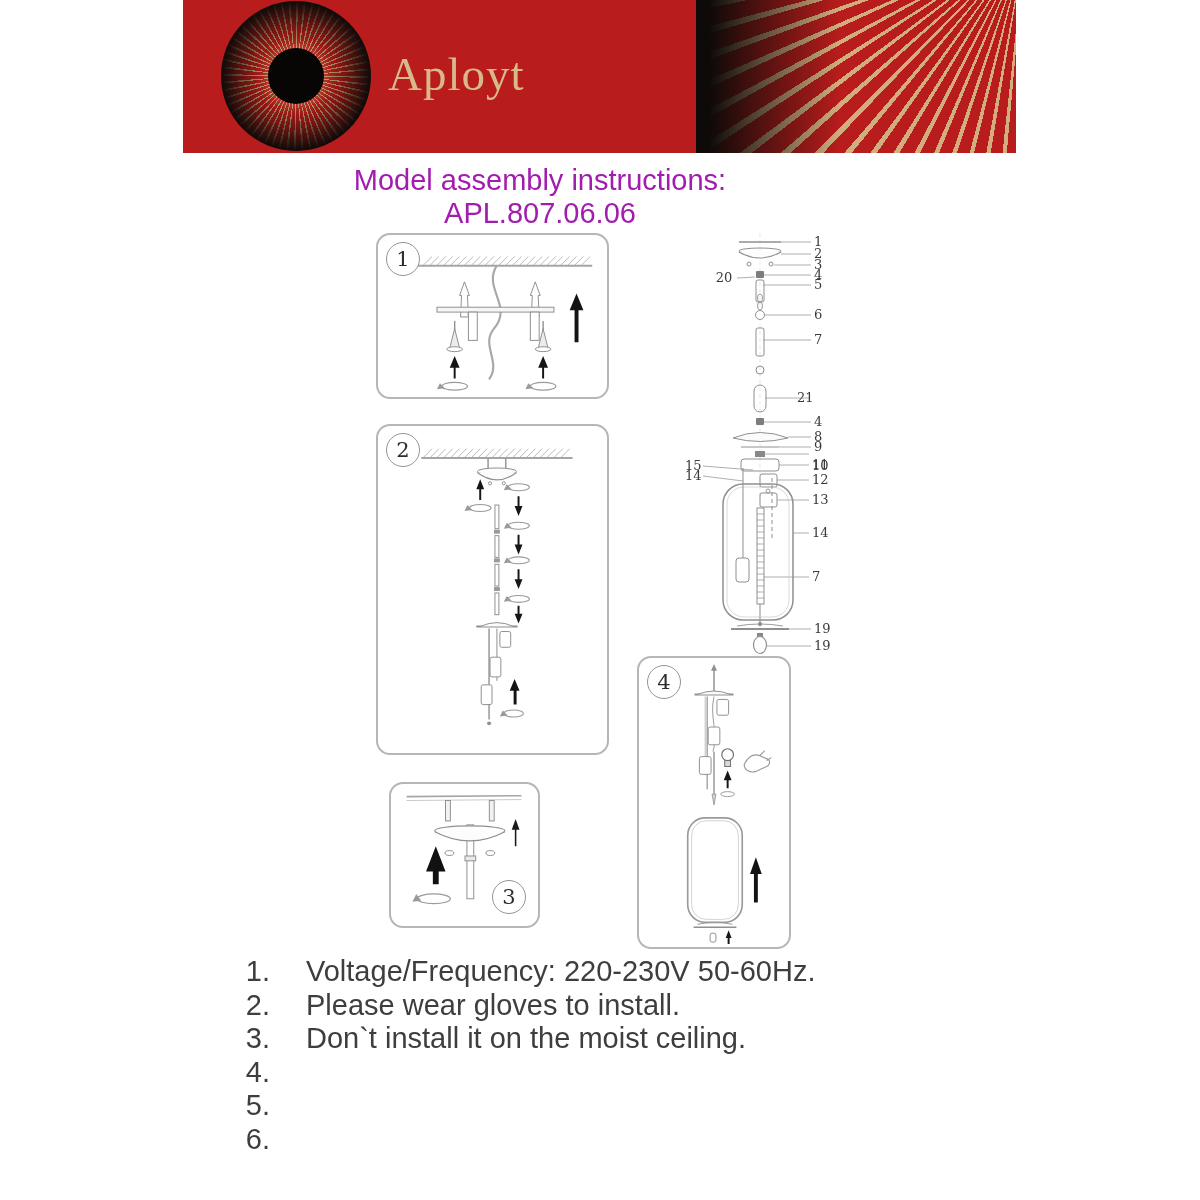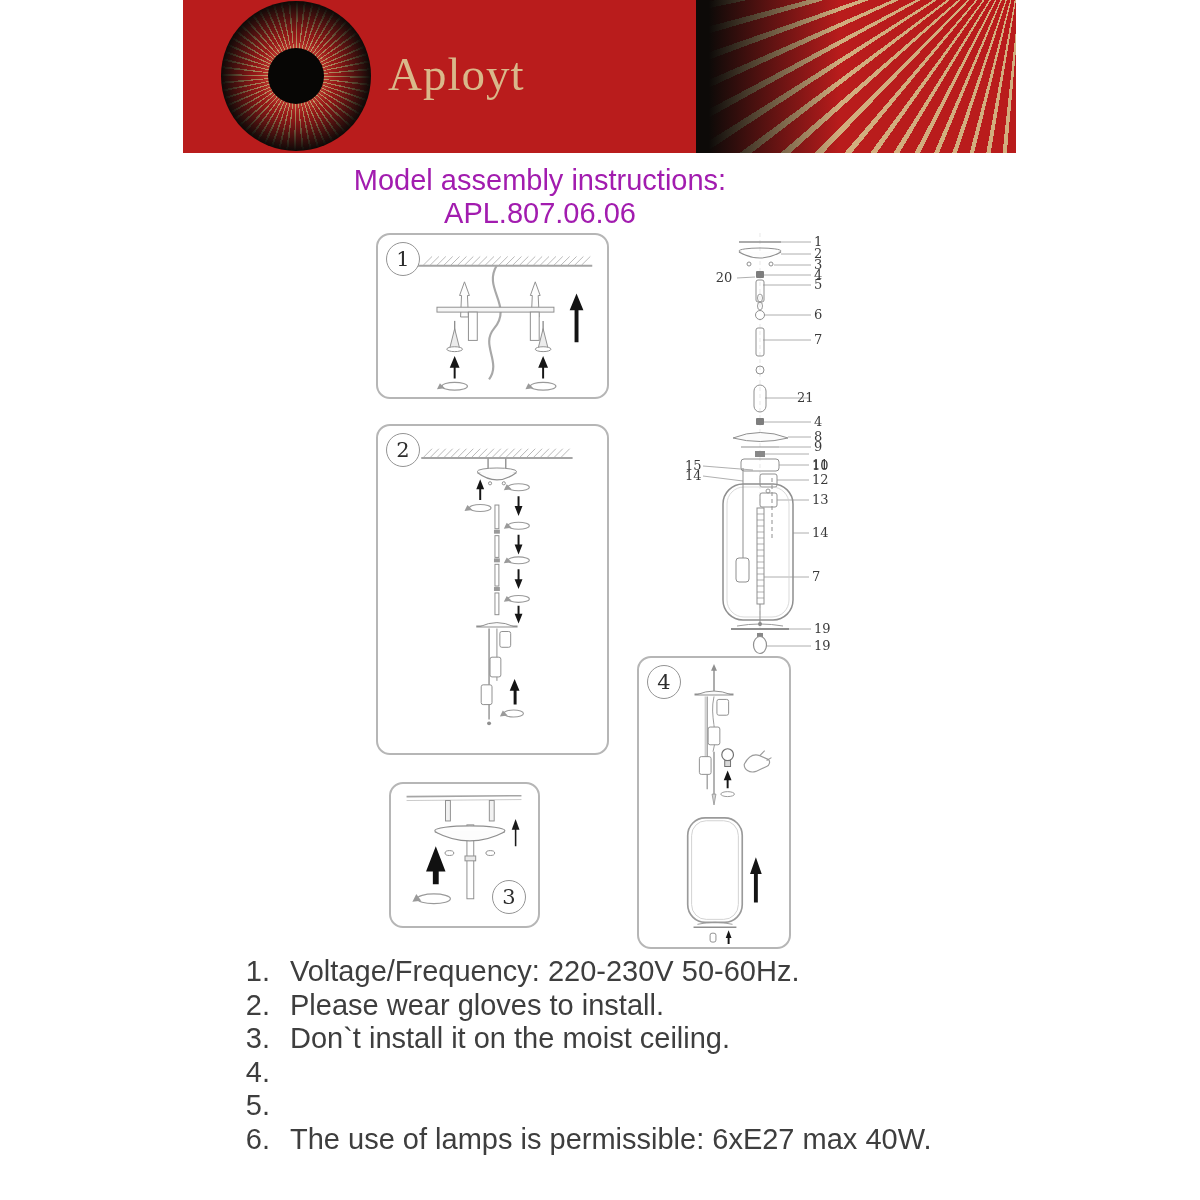--- a/index.html
+++ b/index.html
@@ -40,21 +40,21 @@
 
   
   #exploded{position:absolute;left:683px;top:228px;width:180px;height:432px;}
   #exploded svg{position:absolute;left:0;top:0;}
   .plabel{position:absolute;font-family:"DejaVu Serif",serif;font-size:13px;line-height:15px;color:#3a3a3a;}
 
   
   .instructions{position:absolute;left:236px;top:955px;width:740px;}
   .instructions .row{display:flex;font-size:29px;line-height:33.6px;color:#3e3e3e;}
   .instructions .num{width:34px;text-align:right;flex:0 0 auto;}
-  .instructions .txt{margin-left:20px;white-space:nowrap;}
+  .instructions .txt{margin-left:36px;white-space:nowrap;}
 </style>
 </head>
 <body>
 
 <div id="page">
 
   <div class="banner">
     <div class="sunburst">
       <div class="sunburst-center"></div>
     </div>
@@ -330,17 +330,16 @@
       <span class="txt">Don`t install it on the moist ceiling.</span>
     </div>
     <div class="row">
       <span class="num">4.</span>
     </div>
     <div class="row">
       <span class="num">5.</span>
     </div>
     <div class="row">
       <span class="num">6.</span>
-      <span class="txt">The use of lamps is permissible: 6xE27 max 40W.</span>
     </div>
   </div>
 
 </div>
 
 </body></html>

